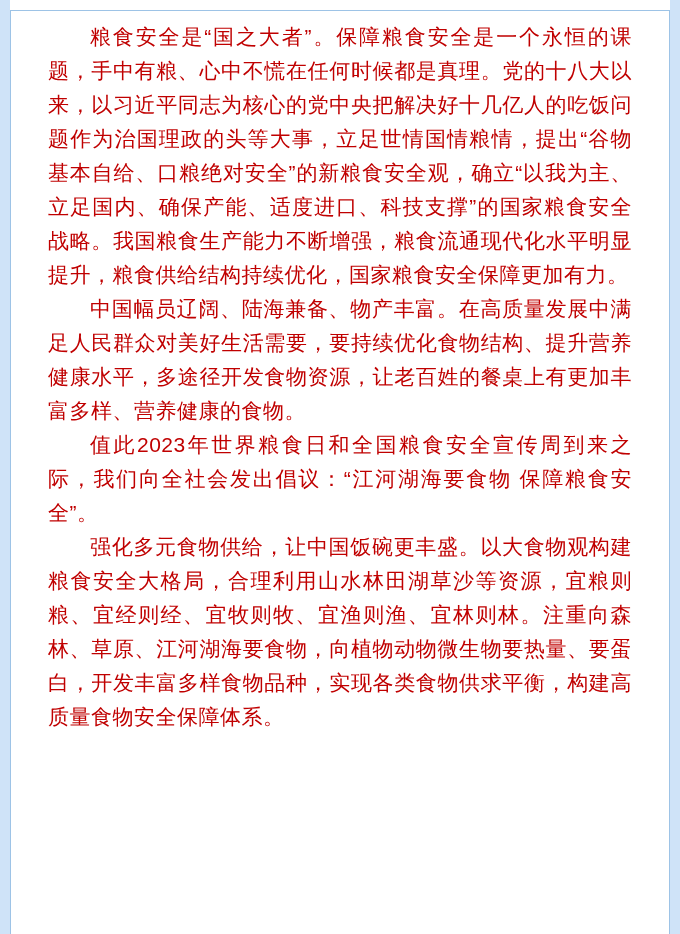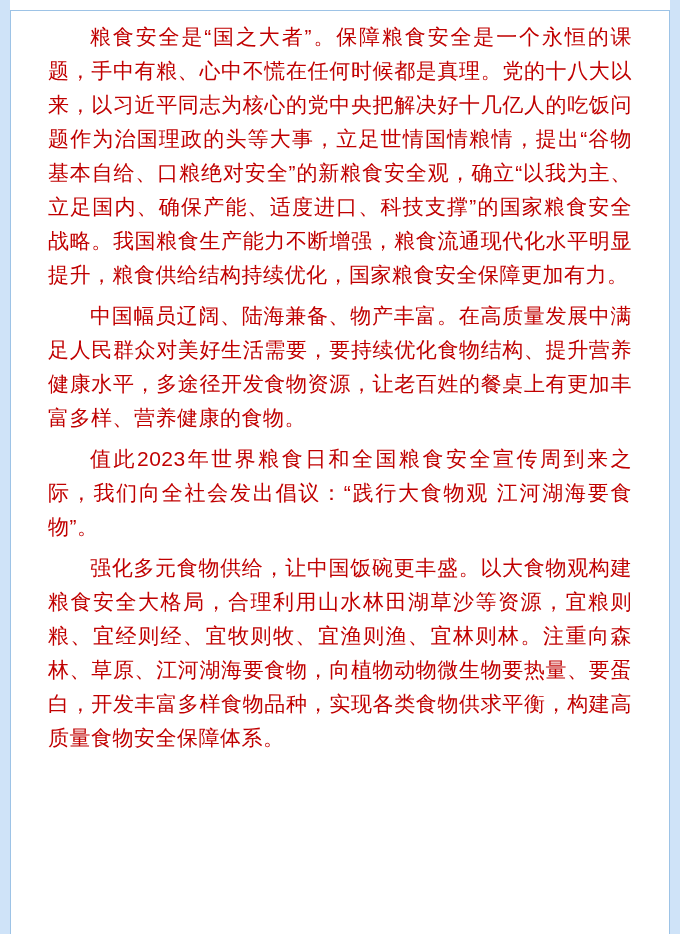--- a/index.html
+++ b/index.html
@@ -46,29 +46,28 @@
     font-size: 21px;
     line-height: 34px;
     color: #c00000;
     text-align: justify;
     text-justify: inter-ideograph;
     text-indent: 2em;
     letter-spacing: 0.5px;
     word-break: break-all;
   }
   .document-page p + p {
-    margin-top: 7px;
   }
 </style>
 </head>
 <body>
 
 <div class="page-root">
   <div class="margin-strip left"></div>
   <div class="margin-strip right"></div>
   <div class="document-page">
     <p>粮食安全是“国之大者”。保障粮食安全是一个永恒的课题，手中有粮、心中不慌在任何时候都是真理。党的十八大以来，以习近平同志为核心的党中央把解决好十几亿人的吃饭问题作为治国理政的头等大事，立足世情国情粮情，提出“谷物基本自给、口粮绝对安全”的新粮食安全观，确立“以我为主、立足国内、确保产能、适度进口、科技支撑”的国家粮食安全战略。我国粮食生产能力不断增强，粮食流通现代化水平明显提升，粮食供给结构持续优化，国家粮食安全保障更加有力。</p>
     <p>中国幅员辽阔、陆海兼备、物产丰富。在高质量发展中满足人民群众对美好生活需要，要持续优化食物结构、提升营养健康水平，多途径开发食物资源，让老百姓的餐桌上有更加丰富多样、营养健康的食物。</p>
-    <p>值此2023年世界粮食日和全国粮食安全宣传周到来之际，我们向全社会发出倡议：“践行大食物观 江河湖海要食物”。</p>
+    <p>值此2023年世界粮食日和全国粮食安全宣传周到来之际，我们向全社会发出倡议：“江河湖海要食物 保障粮食安全”。</p>
     <p>强化多元食物供给，让中国饭碗更丰盛。以大食物观构建粮食安全大格局，合理利用山水林田湖草沙等资源，宜粮则粮、宜经则经、宜牧则牧、宜渔则渔、宜林则林。注重向森林、草原、江河湖海要食物，向植物动物微生物要热量、要蛋白，开发丰富多样食物品种，实现各类食物供求平衡，构建高质量食物安全保障体系。</p>
 
   </div>
 </div>
 
 </body></html>

